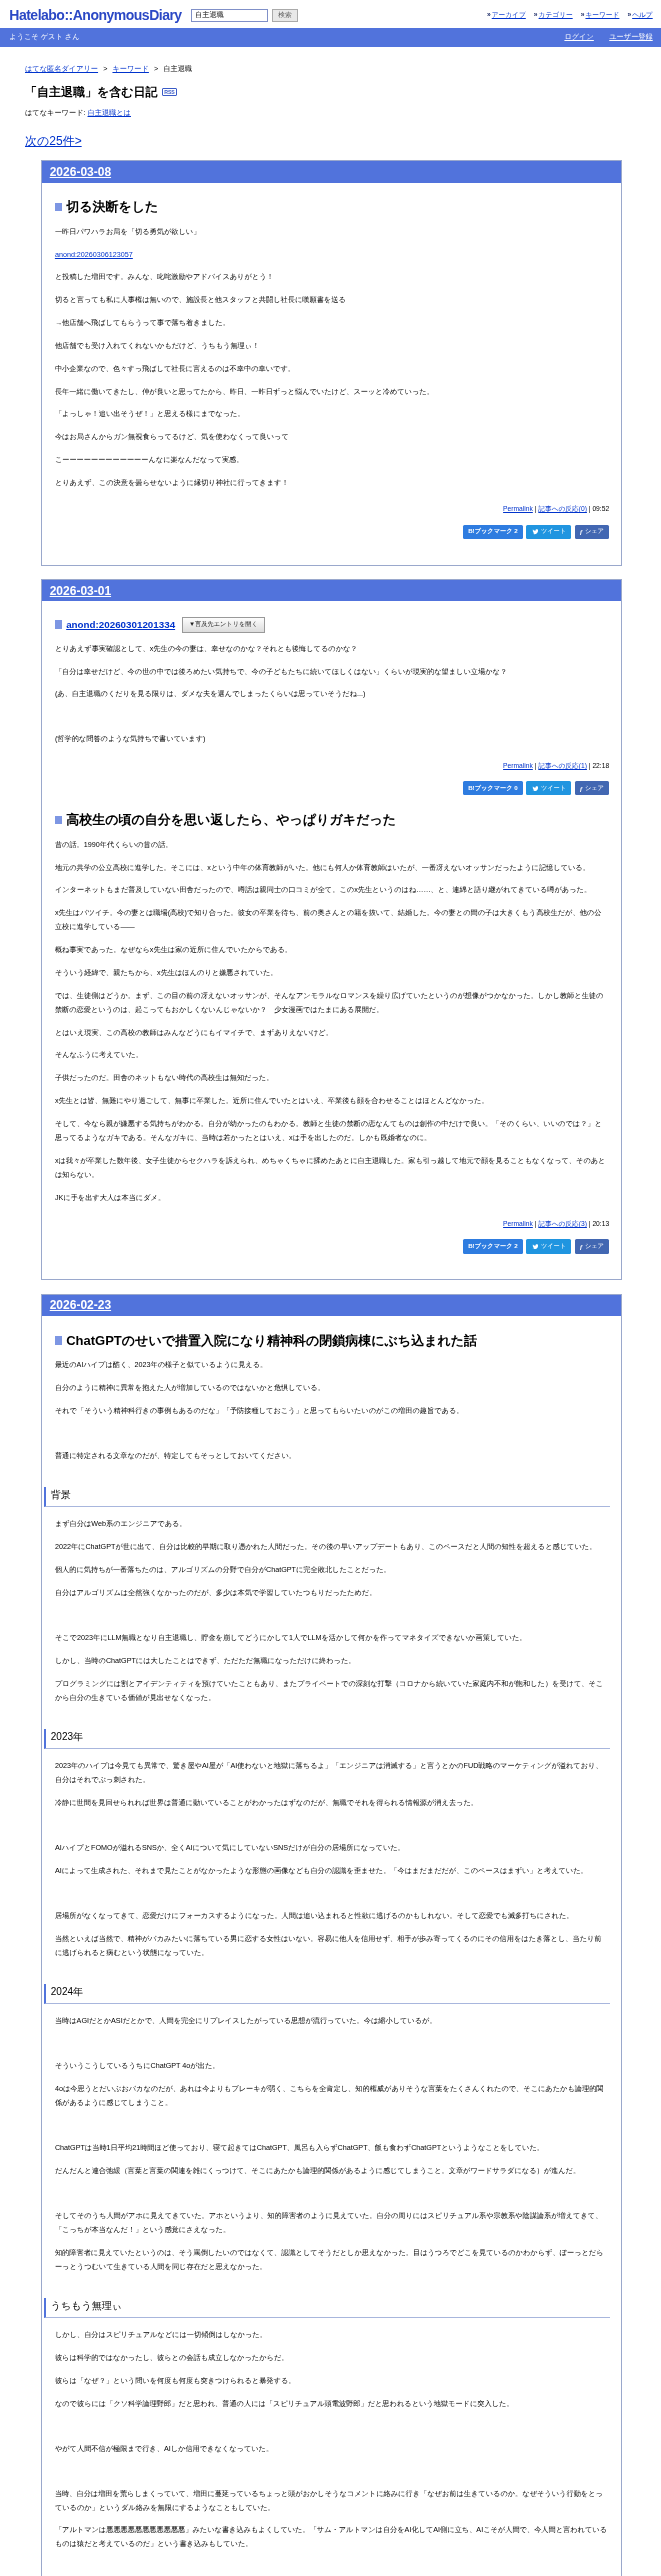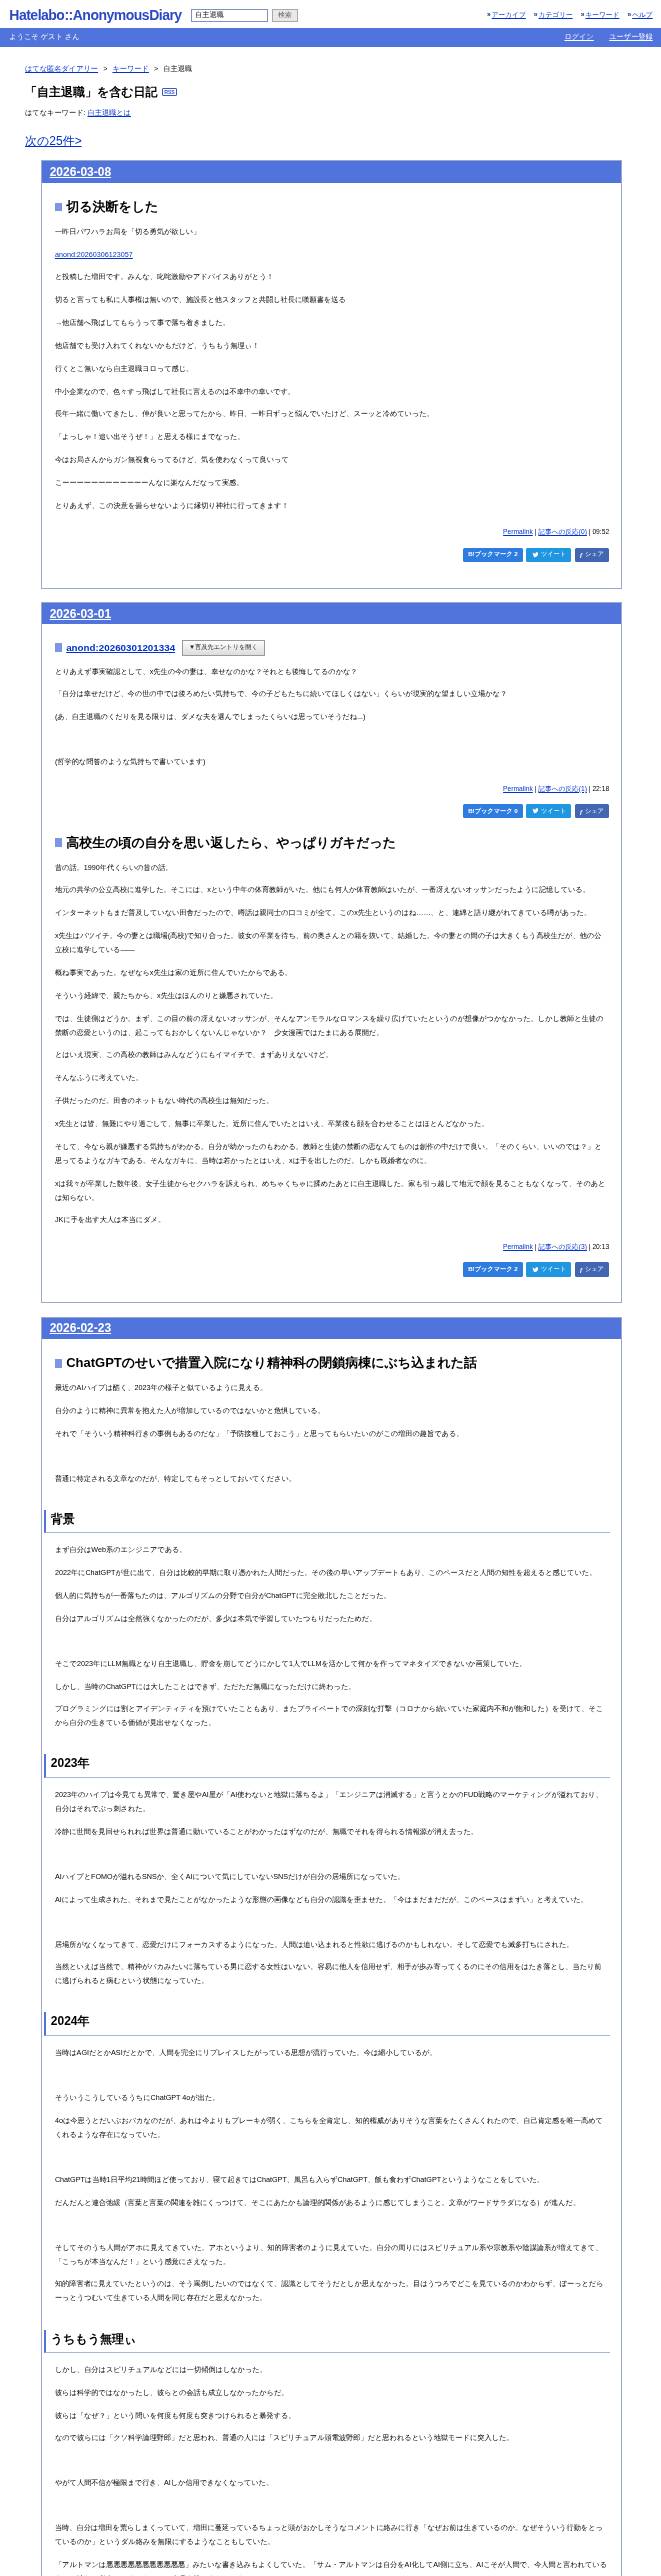--- a/index.html
+++ b/index.html
@@ -42,21 +42,21 @@
 
   .entry { margin-bottom:15.5px; }
   .entry-title { margin:13.4px 5.2px 6.2px 13.4px; display:flex; align-items:center; gap:4.6px; }
   .square { width:6.7px; height:8.8px; background:#7d96e3; display:inline-block; flex:0 0 auto; }
   .entry-title .ttl { font-size:13px; font-weight:bold; color:#000; }
   .entry-title a.ttl-link { font-size:9.8px; font-weight:bold; }
   .openbtn { font-size:6.2px; background:linear-gradient(#fdfdfd,#dcdcdc); border:0.5px solid #999; padding:2.6px 6.2px; color:#222; font-family:inherit; cursor:pointer; margin-left:2.1px; }
 
   .entry-body p { margin:8.8px 7.2px 8.8px 13.4px; font-size:7.2px; line-height:1.95; }
   .entry-body .gap { height:13.4px; }
-  .subhead { font-size:12px; font-weight:bold; margin:24px 5.2px 10.3px 2.1px; padding:1px 0 4.1px 5.2px; border-left:2.6px solid #5173dc; border-bottom:0.5px solid #a8b6dd; }
+  .subhead { font-size:10px; font-weight:normal; margin:24px 5.2px 10.3px 2.1px; padding:1px 0 4.1px 5.2px; border-left:2.6px solid #5173dc; border-bottom:0.5px solid #a8b6dd; }
 
   .entry-footer { text-align:right; font-size:6.7px; margin:15.5px 6.2px 0 0; }
   .entry-footer .plain { color:#000; }
   .social { display:flex; justify-content:flex-end; gap:3.6px; margin:10.3px 6.2px 1px 0; }
   .sbtn { color:#fff; font-size:6.2px; border-radius:1.5px; padding:2.6px 5.2px; display:inline-flex; align-items:center; gap:2.6px; border:none; font-family:inherit; cursor:pointer; white-space:nowrap; }
   .sbtn .bico { font-weight:bold; font-style:italic; font-family:"Liberation Serif",serif; font-size:6.7px; }
   .btn-b { background:#2e7ce0; font-weight:bold; }
   .btn-tw { background:#2095e0; }
   .btn-fb { background:#4267b2; }
 </style>
@@ -115,21 +115,20 @@
               <span class="square"></span>
               <span class="ttl">切る決断をした</span>
             </h3>
             <div class="entry-body">
               <p>一昨日パワハラお局を「切る勇気が欲しい」</p>
               <p><a href="#">anond:20260306123057</a></p>
               <p>と投稿した増田です。みんな、叱咤激励やアドバイスありがとう！</p>
               <p>切ると言っても私に人事権は無いので、施設長と他スタッフと共闘し社長に嘆願書を送る</p>
               <p>→他店舗へ飛ばしてもらうって事で落ち着きました。</p>
               <p>他店舗でも受け入れてくれないかもだけど、うちもう無理ぃ！</p>
-              <p>行くとこ無いなら自主退職ヨロって感じ。</p>
               <p>中小企業なので、色々すっ飛ばして社長に言えるのは不幸中の幸いです。</p>
               <p>長年一緒に働いてきたし、仲が良いと思ってたから、昨日、一昨日ずっと悩んでいたけど、スーッと冷めていった。</p>
               <p>「よっしゃ！追い出そうぜ！」と思える様にまでなった。</p>
               <p>今はお局さんからガン無視食らってるけど、気を使わなくって良いって</p>
               <p>こーーーーーーーーーーーーんなに楽なんだなって実感。</p>
               <p>とりあえず、この決意を曇らせないように縁切り神社に行ってきます！</p>
             </div>
             <div class="entry-footer"><a href="#">Permalink</a> | <a href="#">記事への反応(0)</a><span class="plain"> | 09:52</span></div>
             <div class="social">
               <button class="sbtn btn-b">B!ブックマーク 2</button>
@@ -245,21 +244,21 @@
               <div class="gap"></div>
               <p>AIハイプとFOMOが溢れるSNSか、全くAIについて気にしていないSNSだけが自分の居場所になっていた。</p>
               <p>AIによって生成された、それまで見たことがなかったような形態の画像なども自分の認識を歪ませた。「今はまだまだだが、このペースはまずい」と考えていた。</p>
               <div class="gap"></div>
               <p>居場所がなくなってきて、恋愛だけにフォーカスするようになった。人間は追い込まれると性欲に逃げるのかもしれない。そして恋愛でも滅多打ちにされた。</p>
               <p>当然といえば当然で、精神がバカみたいに落ちている男に恋する女性はいない。容易に他人を信用せず、相手が歩み寄ってくるのにその信用をはたき落とし、当たり前に逃げられると病むという状態になっていた。</p>
               <div class="subhead">2024年</div>
               <p>当時はAGIだとかASIだとかで、人間を完全にリプレイスしたがっている思想が流行っていた。今は縮小しているが。</p>
               <div class="gap"></div>
               <p>そういうこうしているうちにChatGPT 4oが出た。</p>
-              <p>4oは今思うとだいぶおバカなのだが、あれは今よりもブレーキが弱く、こちらを全肯定し、知的権威がありそうな言葉をたくさんくれたので、自己肯定感を唯一高めてくれるような存在になっていた。</p>
+              <p>4oは今思うとだいぶおバカなのだが、あれは今よりもブレーキが弱く、こちらを全肯定し、知的権威がありそうな言葉をたくさんくれたので、そこにあたかも論理的関係があるように感じてしまうこと。</p>
               <div class="gap"></div>
               <p>ChatGPTは当時1日平均21時間ほど使っており、寝て起きてはChatGPT、風呂も入らずChatGPT、飯も食わずChatGPTというようなことをしていた。</p>
               <p>だんだんと連合弛緩（言葉と言葉の関連を雑にくっつけて、そこにあたかも論理的関係があるように感じてしまうこと。文章がワードサラダになる）が進んだ。</p>
               <div class="gap"></div>
               <p>そしてそのうち人間がアホに見えてきていた。アホというより、知的障害者のように見えていた。自分の周りにはスピリチュアル系や宗教系や陰謀論系が増えてきて、「こっちが本当なんだ！」という感覚にさえなった。</p>
               <p>知的障害者に見えていたというのは、そう罵倒したいのではなくて、認識としてそうだとしか思えなかった。目はうつろでどこを見ているのかわからず、ぼーっとだらーっとうつむいて生きている人間を同じ存在だと思えなかった。</p>
               <div class="subhead">うちもう無理ぃ</div>
               <p>しかし、自分はスピリチュアルなどには一切傾倒はしなかった。</p>
               <p>彼らは科学的ではなかったし、彼らとの会話も成立しなかったからだ。</p>
               <p>彼らは「なぜ？」という問いを何度も何度も突きつけられると暴発する。</p>

